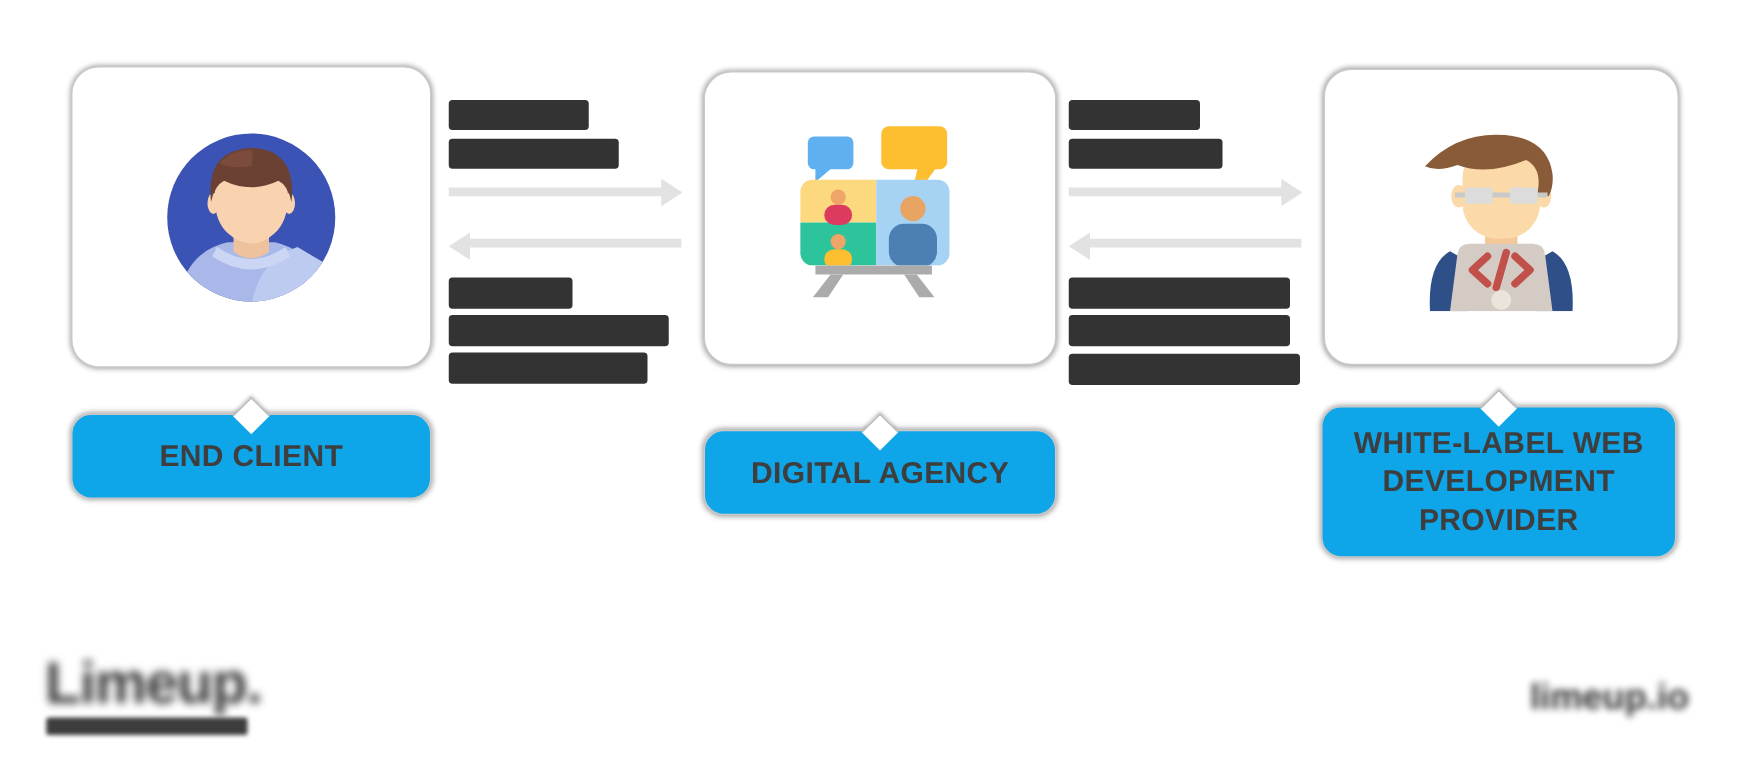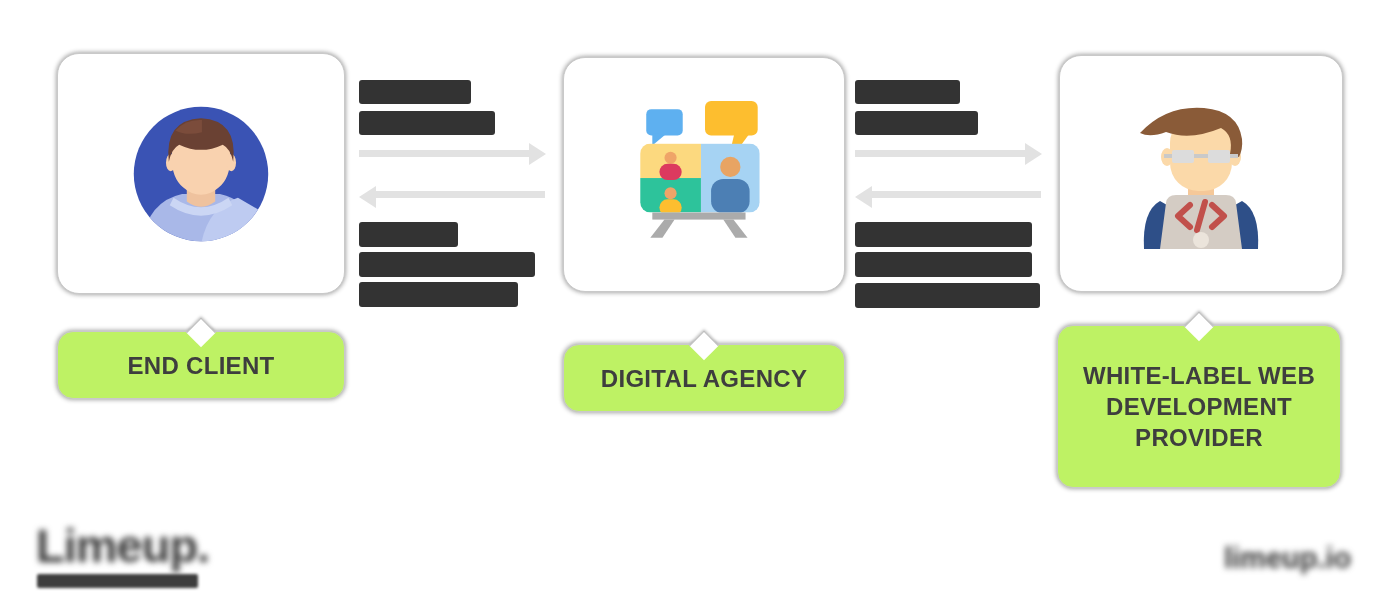--- a/index.html
+++ b/index.html
@@ -11,28 +11,28 @@
   .card{
     position:absolute;background:#ffffff;border:1px solid #c9c9c9;border-radius:22px;
     box-shadow:0 0 4px 1px rgba(30,30,30,0.38);
     display:flex;align-items:center;justify-content:center;
   }
   .card1{left:57px;top:53px;width:286px;height:239px;}
   .card2{left:563px;top:57px;width:280px;height:233px;}
   .card3{left:1059px;top:55px;width:282px;height:235px;}
   
   .label{
-    position:absolute;background:#bef264;border:1px solid #c9c9c9;border-radius:16px;
+    position:absolute;background:#0ea5e9;border:1px solid #c9c9c9;border-radius:16px;
     box-shadow:0 0 4px 1px rgba(30,30,30,0.38);
     display:flex;align-items:center;justify-content:center;text-align:center;
     font-weight:bold;font-size:24px;line-height:31px;color:#3e3e3e;letter-spacing:0.3px;
   }
   .label1{left:57px;top:331px;width:286px;height:66px;}
   .label2{left:563px;top:344px;width:280px;height:66px;}
-  .label3{left:1057px;top:325px;width:284px;height:163px;padding:16px 14px;box-sizing:border-box;}
+  .label3{left:1057px;top:325px;width:284px;height:121px;padding:16px 14px;box-sizing:border-box;}
   .notch{
     position:absolute;top:-10px;left:50%;width:20px;height:20px;background:#ffffff;
     transform:translateX(-50%) rotate(45deg);
     border-top:1px solid #b5b5b5;border-left:1px solid #b5b5b5;
     box-shadow:-2px -2px 3px -1px rgba(30,30,30,0.3);
   }
   .label-text{position:relative;z-index:2;}
   
   .rbar{position:absolute;background:#333333;border-radius:3px;filter:blur(0.6px);}
   

